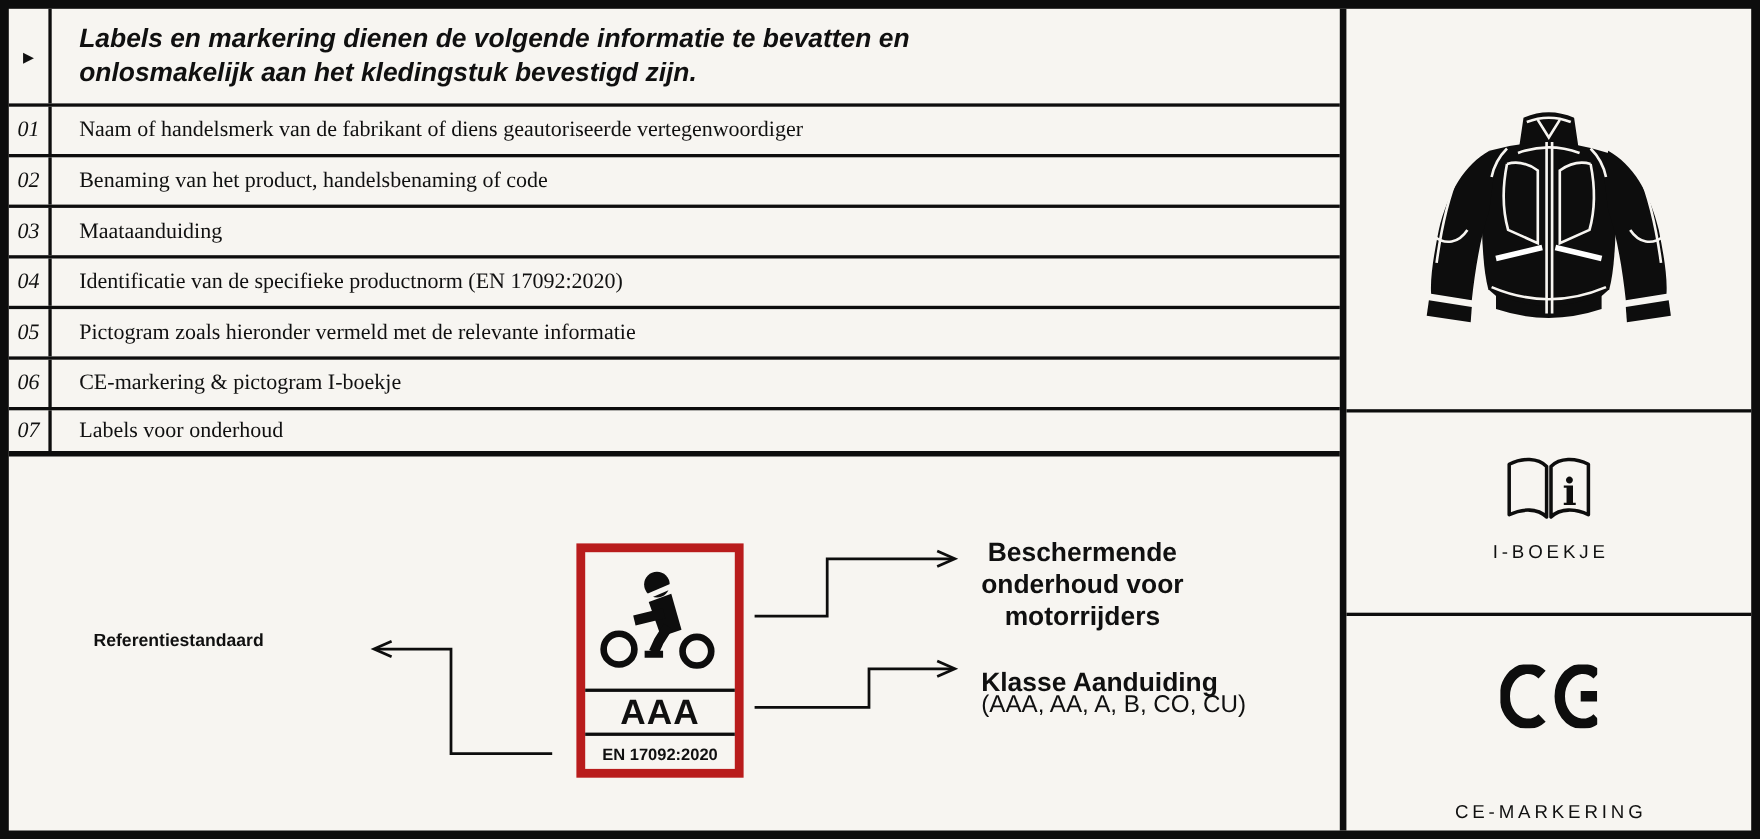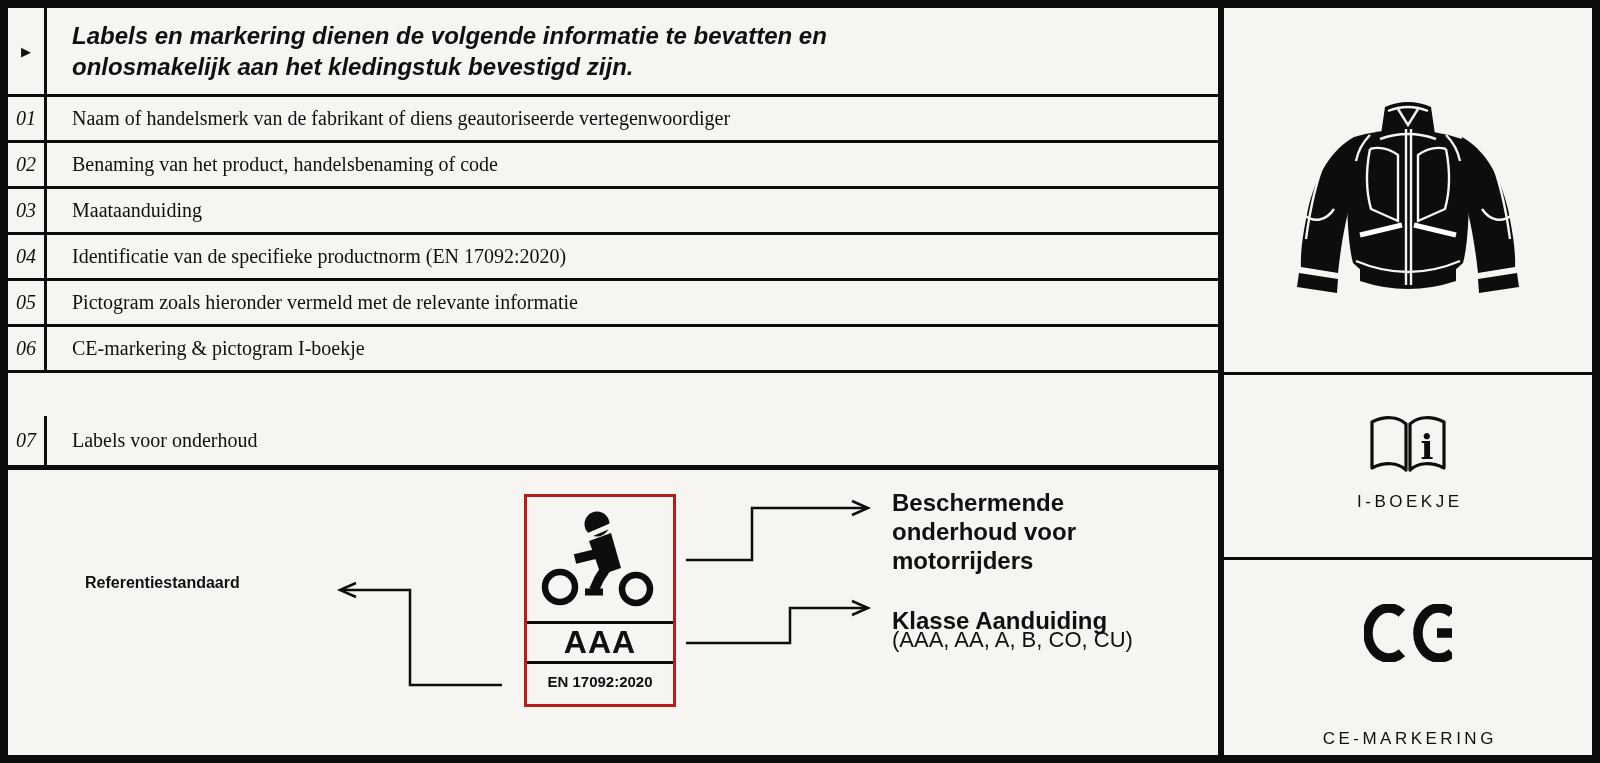--- a/index.html
+++ b/index.html
@@ -17,48 +17,48 @@
     position: absolute; inset: 0;
     border: 8px solid #0d0d0d;
     pointer-events: none;
     z-index: 5;
   }
   
   .reqtable { position: absolute; left: 8px; top: 8px; width: 1210px; }
   .trow { display: flex; border-bottom: 3px solid #0d0d0d; }
   .trow.header { height: 89px; }
   .trow.body { height: 46px; font-family: Liberation Serif, serif; }
-  .trow.last { border-bottom-width: 5px; height: 54px; margin-top: 43px; }
+  .trow.last { border-bottom-width: 5px; height: 42px; }
   .numcell {
     width: 39px; flex: 0 0 39px;
     border-right: 3px solid #0d0d0d;
     display: flex; align-items: center; justify-content: center;
     font-style: italic; font-size: 20px;
   }
   .marker { font-style: normal; font-size: 13px; }
   .textcell {
     flex: 1; display: flex; flex-direction: column; justify-content: center;
     padding-left: 25px; font-size: 20px;
   }
   .trow.header .textcell { font-size: 24px; font-weight: bold; line-height: 31px; font-style: italic; }
   
   .diagram { position: absolute; left: 8px; top: 424px; width: 1210px; height: 331px; }
   .arrows { position: absolute; inset: 0; }
   .ref-label { position: absolute; left: 77px; top: 150px; font-size: 16px; font-weight: bold; }
   .pictbox {
     position: absolute; left: 516px; top: 70px;
     width: 152px; height: 213px;
-    border: 3px solid #b91c1c;
+    border: 8px solid #b91c1c;
   }
   .pict-icon-sec { height: 127px; border-bottom: 3px solid #0d0d0d; display:flex; align-items:center; justify-content:center; }
   .pict-class-sec { height: 40px; border-bottom: 3px solid #0d0d0d; display:flex; align-items:center; justify-content:center;
     font-size: 32px; font-weight: bold; letter-spacing: 1px; }
   .pict-std-sec { height: 34px; display:flex; align-items:center; justify-content:center;
     font-size: 15px; font-weight: bold; }
-  .callout1 { position: absolute; left: 884px; top: 64px; font-size: 24px; font-weight: bold; line-height: 29px; }
+  .callout1 { position: absolute; left: 884px; top: 64px; font-size: 24px; font-weight: bold; line-height: 29px; text-align: center; }
   .callout2-title { position: absolute; left: 884px; top: 183px; font-size: 24px; font-weight: bold; }
   .callout2-sub { position: absolute; left: 884px; top: 203px; font-size: 22px; }
   
   .vdiv { position: absolute; left: 1218px; top: 8px; width: 6px; height: 747px; background: #0d0d0d; }
   .panel { position: absolute; left: 1224px; top: 8px; width: 368px; height: 747px; }
   .sec { display: flex; flex-direction: column; align-items: center; }
   .sec-jacket { height: 367px; border-bottom: 3px solid #0d0d0d; }
   .sec-book { height: 185px; border-bottom: 3px solid #0d0d0d; }
   .sec-ce { height: 189px; gap: 40px; }
   .jacket-svg { margin-top: 89px; }

